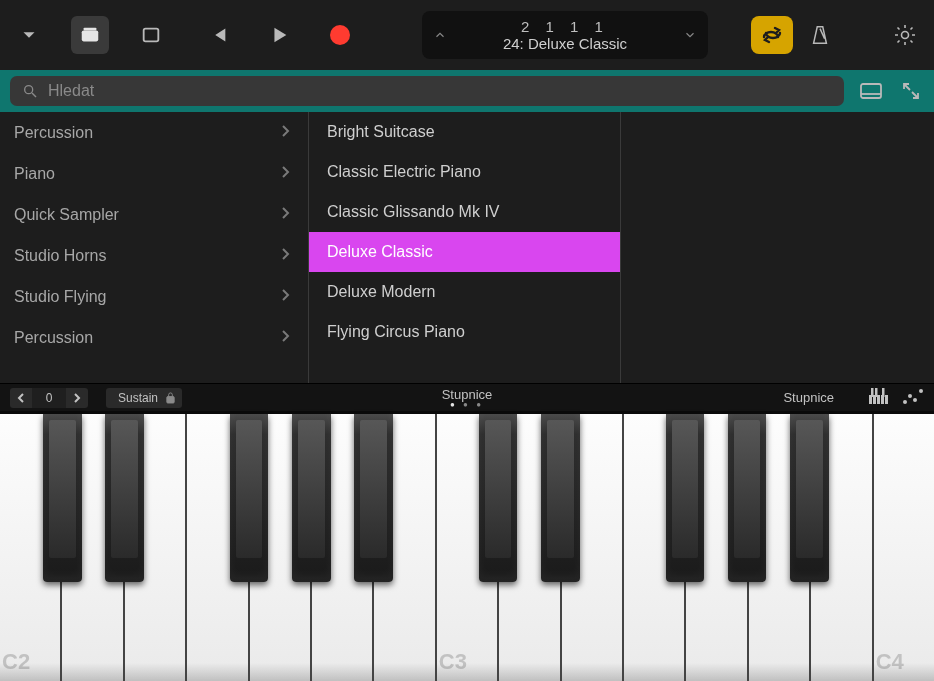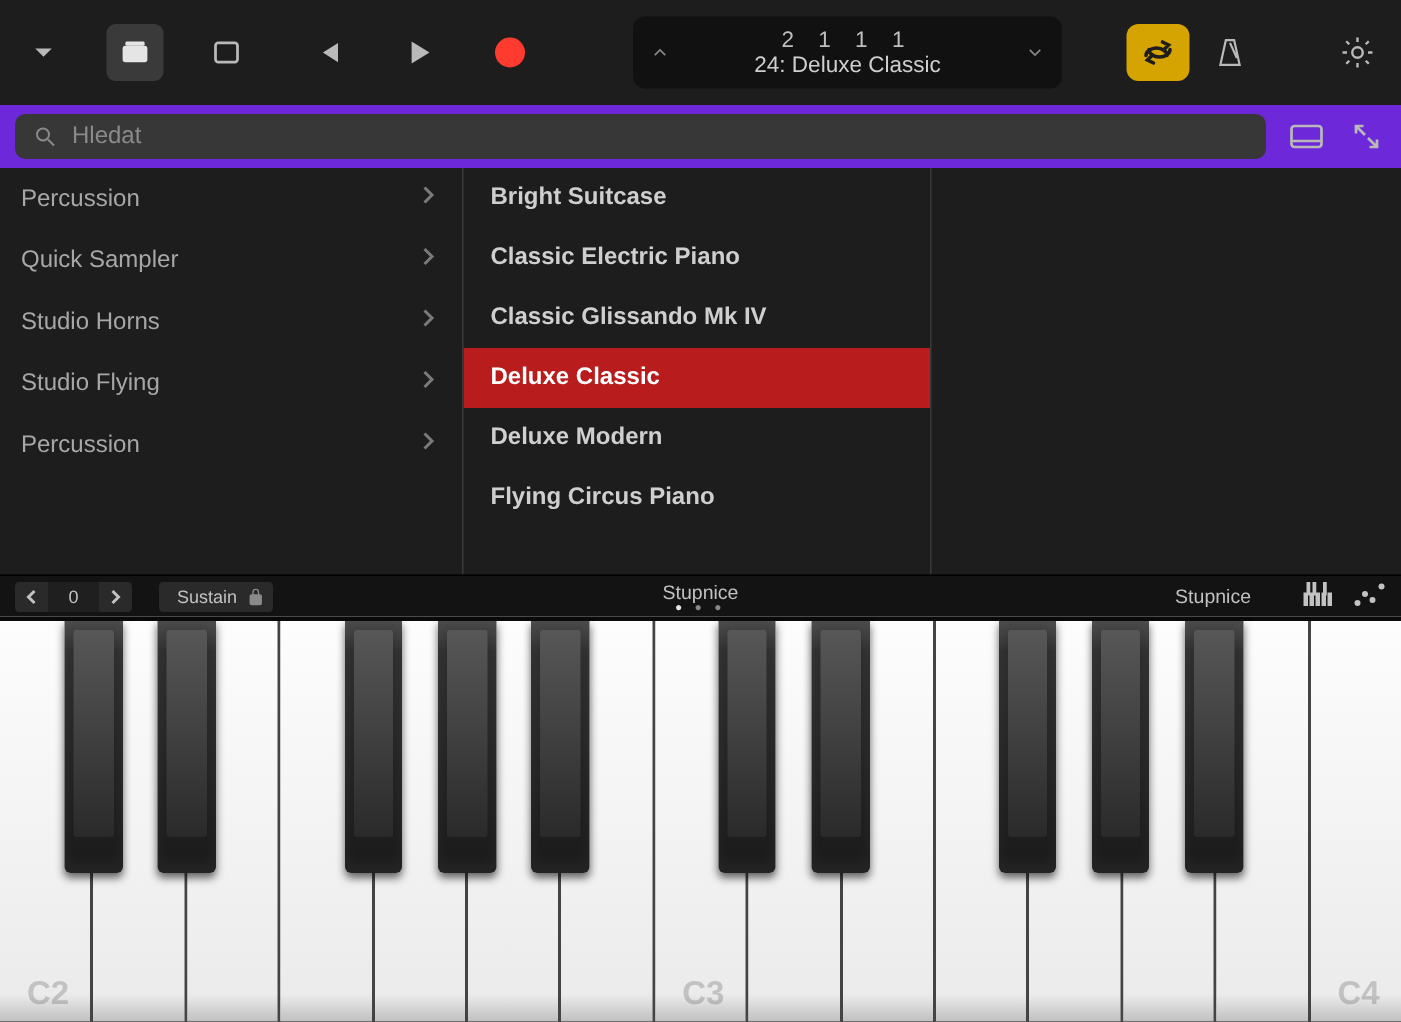--- a/index.html
+++ b/index.html
@@ -19,38 +19,38 @@
   .lcd-nums { font-size:15px; letter-spacing:6px; color:#bfbfbf; }
   .lcd-name { font-size:15px; color:#cfcfcf; }
   .after-lcd { display:flex; align-items:center; gap:8px; margin-left:20px; }
   .cycle { width:42px; height:38px; border-radius:8px; background:#d6a400; display:flex; align-items:center; justify-content:center; }
   .cycle svg { width:24px; height:20px; stroke:#1d1d1d; }
   .metro svg { width:22px; height:24px; stroke:#b9b9b9; fill:none; stroke-width:1.6; }
   .spacer { flex:1; }
   .gear svg { width:24px; height:24px; stroke:#b9b9b9; fill:none; stroke-width:1.6; }
 
   
-  .searchrow { height:42px; background:#6d28d9; display:flex; align-items:center; padding:0 10px; gap:14px; }
+  .searchrow { height:42px; background:#0f766e; display:flex; align-items:center; padding:0 10px; gap:14px; }
   .searchbox { flex:1; height:30px; background:#373737; border-radius:7px; display:flex; align-items:center; padding:0 12px; gap:10px; }
   .searchbox svg { width:16px; height:16px; stroke:#8a8a8a; fill:none; stroke-width:2; }
   .searchbox input { flex:1; background:transparent; border:none; color:#c8c8c8; font-size:16px; outline:none; }
   .searchbox input::placeholder { color:#8a8a8a; }
   .sqbtn { width:26px; height:22px; display:flex; align-items:center; justify-content:center; }
   .sqbtn svg { stroke:#b9b9b9; fill:none; stroke-width:1.8; }
 
   
   .browser { flex:1; display:flex; background:#1d1d1d; overflow:hidden; }
   .col { overflow:hidden; }
   .col1 { width:308px; }
   .col2 { width:312px; border-left:1px solid #3a3a3a; }
   .col3 { flex:1; border-left:1px solid #3a3a3a; }
   .catrow { height:41px; display:flex; align-items:center; justify-content:space-between; padding:0 18px 0 14px; color:#a7a7a7; font-size:16px; cursor:pointer; }
   .catrow .chev { color:#7a7a7a; }
-  .presetrow { height:40px; display:flex; align-items:center; padding:0 18px; color:#cfcfcf; font-size:16px; cursor:pointer;font-weight:bold; }
-  .presetrow.selected { background:#b91c1c; color:#fff; }
+  .presetrow { height:40px; display:flex; align-items:center; padding:0 18px; color:#cfcfcf; font-size:16px; cursor:pointer; }
+  .presetrow.selected { background:#d946ef; color:#fff; }
 
   
   .kbtoolbar { height:28px; background:#131313; border-top:1px solid #000; display:flex; align-items:center; padding:0 10px; color:#c2c2c2; font-size:13px; position:relative; }
   .octnav { display:flex; align-items:center; gap:0; }
   .oct-chev { width:22px; height:20px; background:#2a2a2a; display:flex; align-items:center; justify-content:center; border-radius:3px; cursor:pointer; }
   .oct-chev.left { border-radius:3px 0 0 3px; }
   .oct-chev.right { border-radius:0 3px 3px 0; }
   .oct-chev svg { width:10px; height:10px; stroke:#c2c2c2; stroke-width:2; fill:none; }
   .oct-val { width:34px; height:20px; background:#1f1f1f; display:flex; align-items:center; justify-content:center; font-size:12px; }
   .sustain { margin-left:18px; background:#2a2a2a; height:20px; border-radius:3px; padding:0 24px 0 12px; display:flex; align-items:center; gap:10px; font-size:12px; position:relative; cursor:pointer; }
@@ -63,21 +63,21 @@
   .kb-icons { position:absolute; right:10px; display:flex; gap:12px; }
   .kb-icons .ic { cursor:pointer; }
   .kb-icons svg { fill:#c2c2c2; }
 
   
   .piano { height:270px; background:#fff; position:relative; border-top:3px solid #0a0a0a; }
   .whites { display:flex; height:100%; }
   .wkey { flex:1; background:linear-gradient(#fdfdfd,#eaeaea); border-right:2px solid #444; position:relative; cursor:pointer; }
   .wkey:last-child { border-right:none; }
   .wkey::after { content:""; position:absolute; left:0; right:0; bottom:0; height:18px; background:linear-gradient(rgba(0,0,0,0),rgba(0,0,0,0.18)); }
-  .wkey .lab { position:absolute; bottom:6px; left:18px; font-size:22px; font-weight:600; color:#c2c2c2; }
+  .wkey .lab { position:absolute; bottom:6px; left:2px; font-size:22px; font-weight:600; color:#c2c2c2; }
   .blacks { position:absolute; left:0; right:0; top:0; height:63%; pointer-events:none; }
   .bkey { position:absolute; top:0; height:100%; background:linear-gradient(#4a4a4a 0%,#2e2e2e 12%,#1a1a1a 100%); border-radius:0 0 4px 4px; box-shadow:0 3px 6px rgba(0,0,0,0.6), inset 0 -6px 10px rgba(255,255,255,0.05); pointer-events:auto; cursor:pointer; }
   .bkey::before { content:""; position:absolute; left:6px; right:6px; top:6px; bottom:24px; background:linear-gradient(#575757,#2a2a2a); border-radius:2px; }
 </style>
 </head>
 <body>
 
 <div class="app">
 
   <div class="toolbar">
@@ -169,20 +169,26 @@
       <svg width="20" height="20" viewBox="0 0 20 20">
           <path d="M3 8V3h5M17 12v5h-5M3 3l6 6M17 17l-6-6"></path>
         </svg>
     </div>
   </div>
 
   <div class="browser">
     <div class="col col1" id="col-categories">
         <div class="catrow">
           <span>Percussion</span>
+          <span class="chev"><svg width="9" height="14" viewBox="0 0 9 14">
+              <path d="M2 2l5 5-5 5" stroke="#7a7a7a" stroke-width="2" fill="none"></path>
+            </svg></span>
+        </div>
+        <div class="catrow">
+          <span>Piano</span>
           <span class="chev"><svg width="9" height="14" viewBox="0 0 9 14">
               <path d="M2 2l5 5-5 5" stroke="#7a7a7a" stroke-width="2" fill="none"></path>
             </svg></span>
         </div>
         <div class="catrow">
           <span>Quick Sampler</span>
           <span class="chev"><svg width="9" height="14" viewBox="0 0 9 14">
               <path d="M2 2l5 5-5 5" stroke="#7a7a7a" stroke-width="2" fill="none"></path>
             </svg></span>
         </div>

